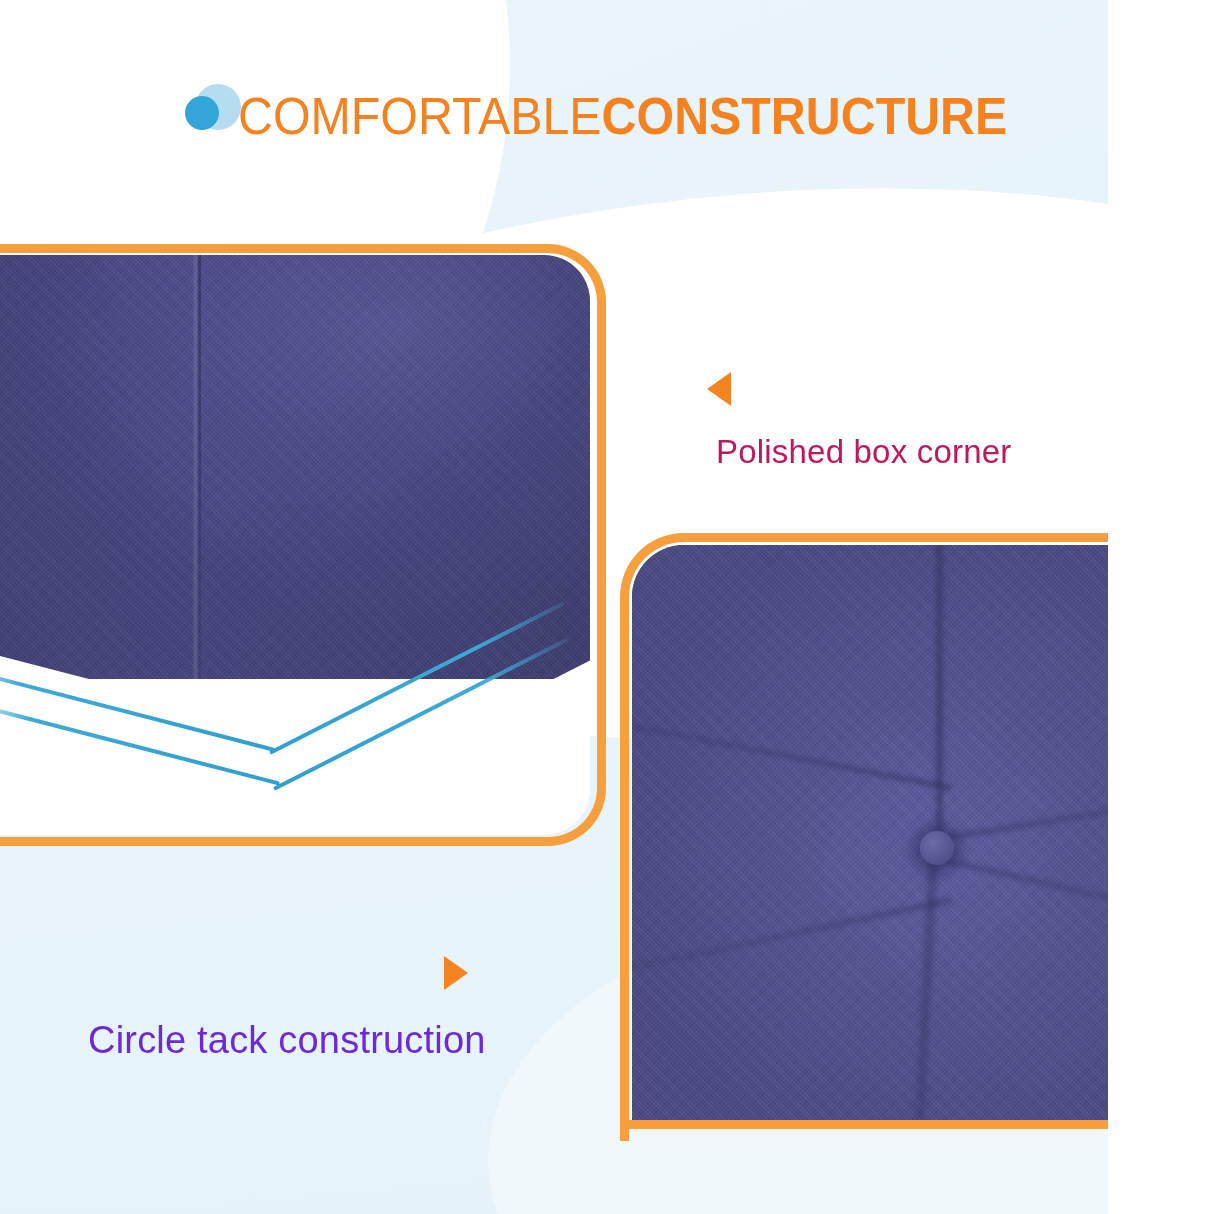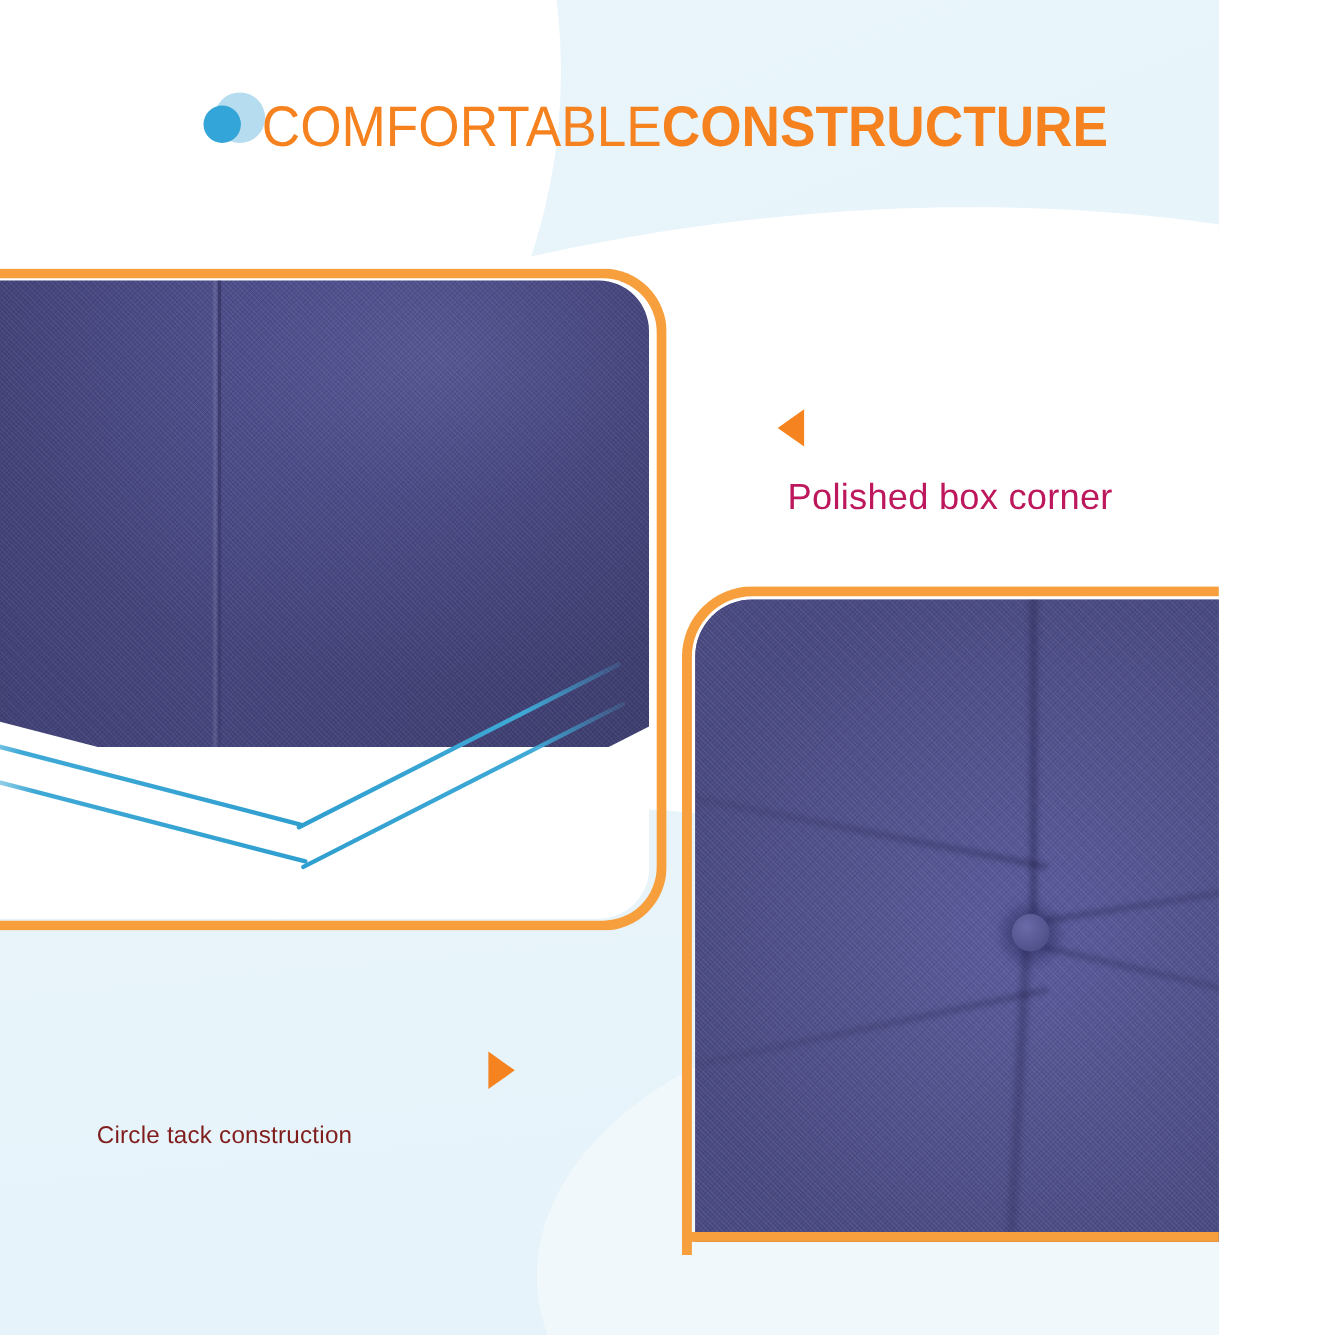--- a/index.html
+++ b/index.html
@@ -340,22 +340,22 @@
   }
   .tri-right {
     width:0; height:0;
     border-top:17px solid transparent;
     border-bottom:17px solid transparent;
     border-left:24px solid #f5831f;
   }
   .label-bottom {
     position:absolute;
     left:88px; top:1019px;
-    font-size:22px;
-    color:#7f1d1d;
+    font-size:38px;
+    color:#6d28d9;
     letter-spacing:.2px;
     white-space:nowrap;
     z-index:10;
     text-align:right;
   }
 </style>
 </head>
 <body>
 
 <div id="stage">

